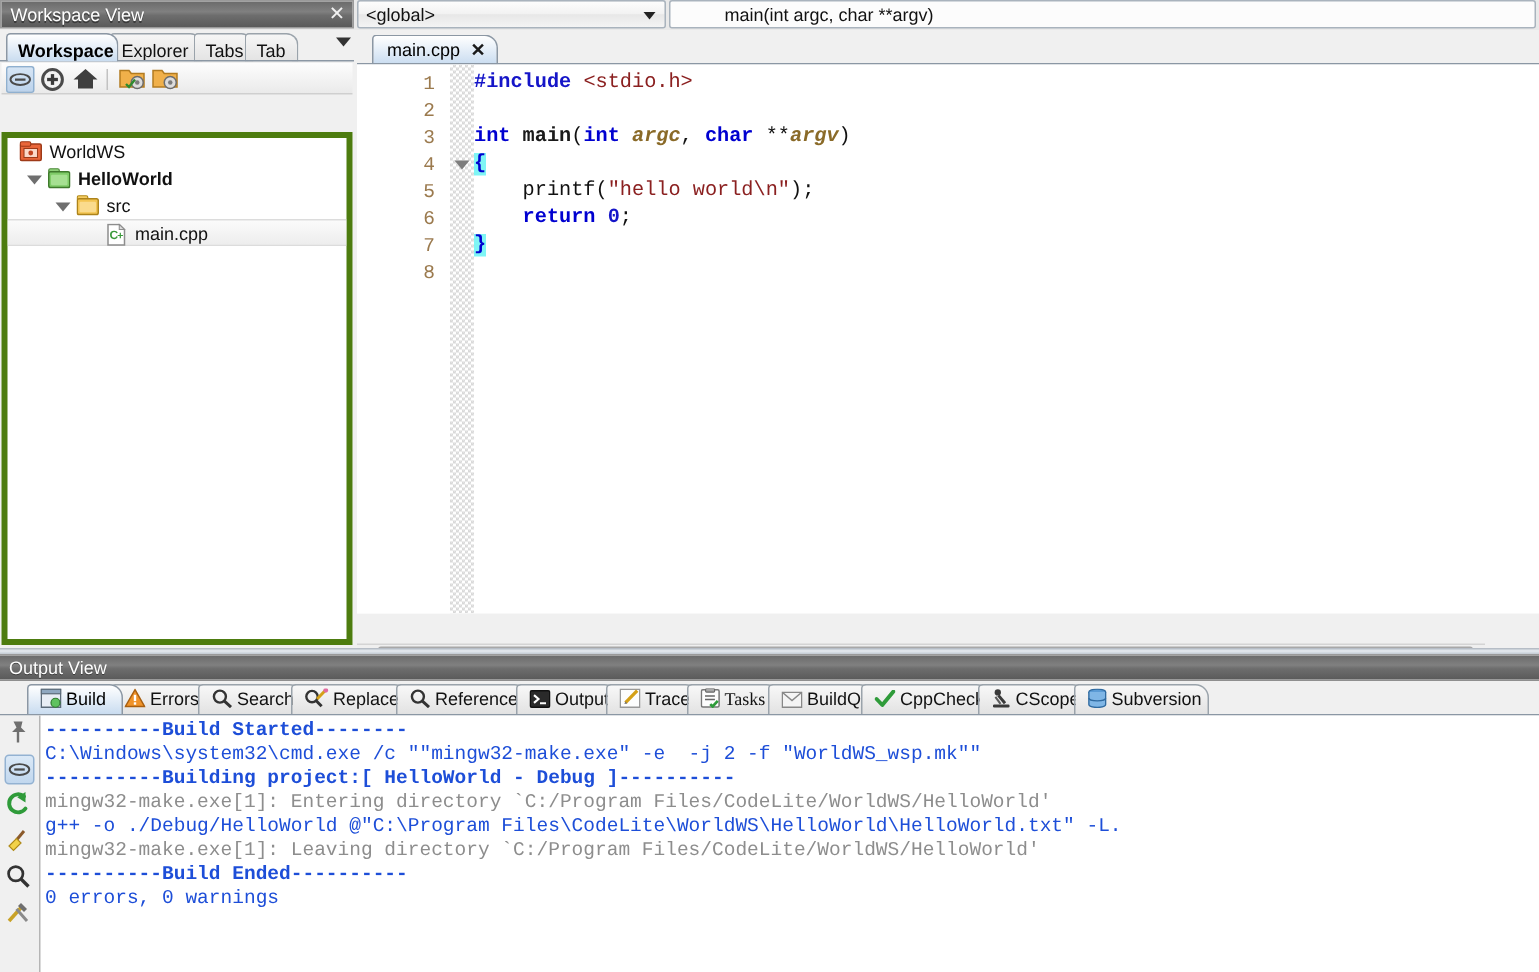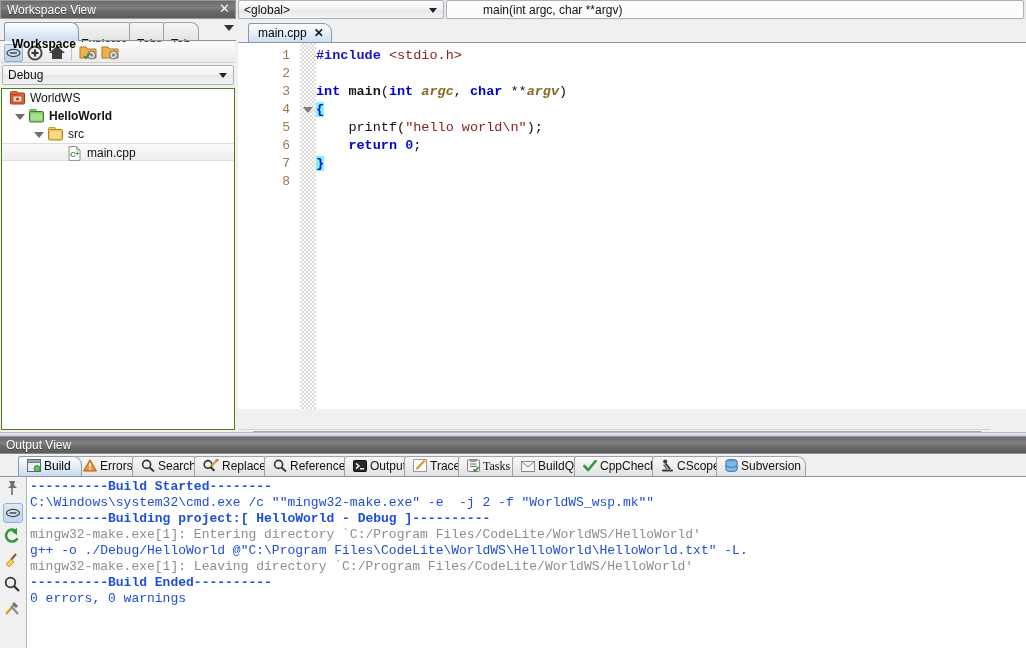--- a/index.html
+++ b/index.html
@@ -56,21 +56,21 @@
   #left-panel { position: absolute; left: 0; top: 20px; width: 236px; height: 412px; background: #f0f0f0; }
 
   
   #ws-tabs { position: absolute; left: 0; top: 0; width: 236px; height: 21px; background: #f0f0f0; }
   .nbtab {
     position: absolute; top: 2px; height: 19px;
     background: linear-gradient(to bottom,#f6f6f6,#e3e3e3);
     border: 1px solid #9aa3ab; border-bottom: none;
     border-radius: 3px 8px 0 0;
     font-size: 12px; color: #111; cursor: pointer;
-    padding: 14px 6px 0 7px;
+    padding: 4px 6px 0 7px;
     transform: skewX(0deg);
   }
   .nbtab.active {
     background: linear-gradient(to bottom,#ffffff,#c9dcf0);
     font-weight: bold; color: #000; z-index: 5;
     border-color: #8b97a4;
   }
   #tabs-overflow {
     position: absolute; right: 2px; top: 5px; width: 0; height: 0;
     border-left: 5px solid transparent; border-right: 5px solid transparent;
@@ -87,21 +87,21 @@
   .tbtn { position: absolute; top: 2px; width: 19px; height: 18px; cursor: pointer; }
   .tbtn.pressed { background: linear-gradient(to bottom,#d6e5f5,#bcd3ec); border: 1px solid #8fb0d0; border-radius: 2px; }
   .tbsep { position: absolute; top: 4px; width: 1px; height: 14px; background: #c2c2c2; }
 
   
   #config-combo { left: 2px; top: 45px; width: 232px; height: 20px; }
 
   
   #tree {
     position: absolute; left: 1px; top: 68px; width: 234px; height: 342px;
-    background: #ffffff; border: 1px solid #4d7c0f;
+    background: #ffffff; border: 4px solid #4d7c0f;
     overflow: hidden;
   }
   .trow { position: relative; height: 18px; line-height: 18px; font-size: 12px; color: #111; white-space: nowrap; }
   .trow.selected {
     background: linear-gradient(to bottom,#fbfbfb,#ededed);
     border-top: 1px solid #dcdcdc; border-bottom: 1px solid #dcdcdc;
   }
   .texpander {
     position: absolute; width: 0; height: 0; top: 6px;
     border-left: 5px solid #6f6f6f; border-top: 4px solid transparent; border-bottom: 4px solid transparent;
@@ -288,24 +288,20 @@
 
     <div class="tbtn" style="left:100px;">
       <svg width="19" height="17" viewBox="0 0 19 17">
         <path d="M1 3 h6 l1.5 2 H17 v9 H1 Z" fill="#f0b04a" stroke="#b27b20" stroke-width="1"></path>
         <circle cx="12.5" cy="11" r="4" fill="#dcdcdc" stroke="#6d6d6d" stroke-width="1"></circle>
         <circle cx="12.5" cy="11" r="1.5" fill="#7c7c7c"></circle>
       </svg>
     </div>
   </div>
 
-  <div id="config-combo" class="combo">
-    <span class="combo-text">Debug</span>
-    <span class="combo-arrow"></span>
-  </div>
 
   <div id="tree">
       <div class="trow">
         <span class="ticon" style="left: 8px;"><svg width="15" height="14" viewBox="0 0 15 14">
             <rect x="0.5" y="2" width="14" height="11" rx="1" fill="#e9663a" stroke="#9e3a18" stroke-width="1"></rect>
             <rect x="0.5" y="0.5" width="7" height="3" rx="1" fill="#e9663a" stroke="#9e3a18" stroke-width=".8"></rect>
             <rect x="3" y="5" width="9" height="6" fill="#fbd9c9" stroke="#9e3a18" stroke-width=".7"></rect>
             <circle cx="7.5" cy="8" r="1.6" fill="#c2431f"></circle>
           </svg></span>
         <span class="tlabel" style="left: 28px;">WorldWS</span>

